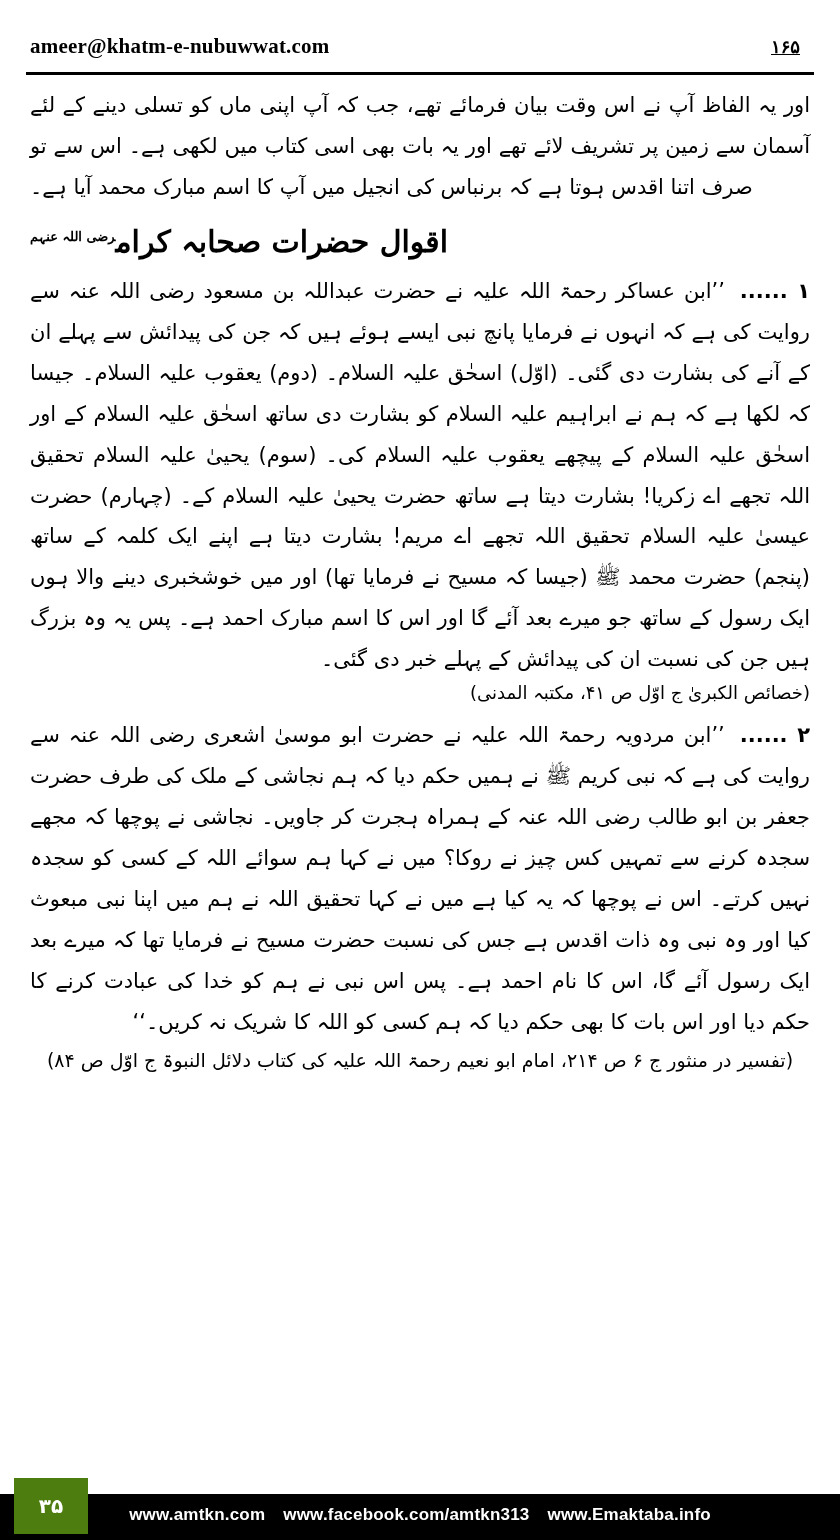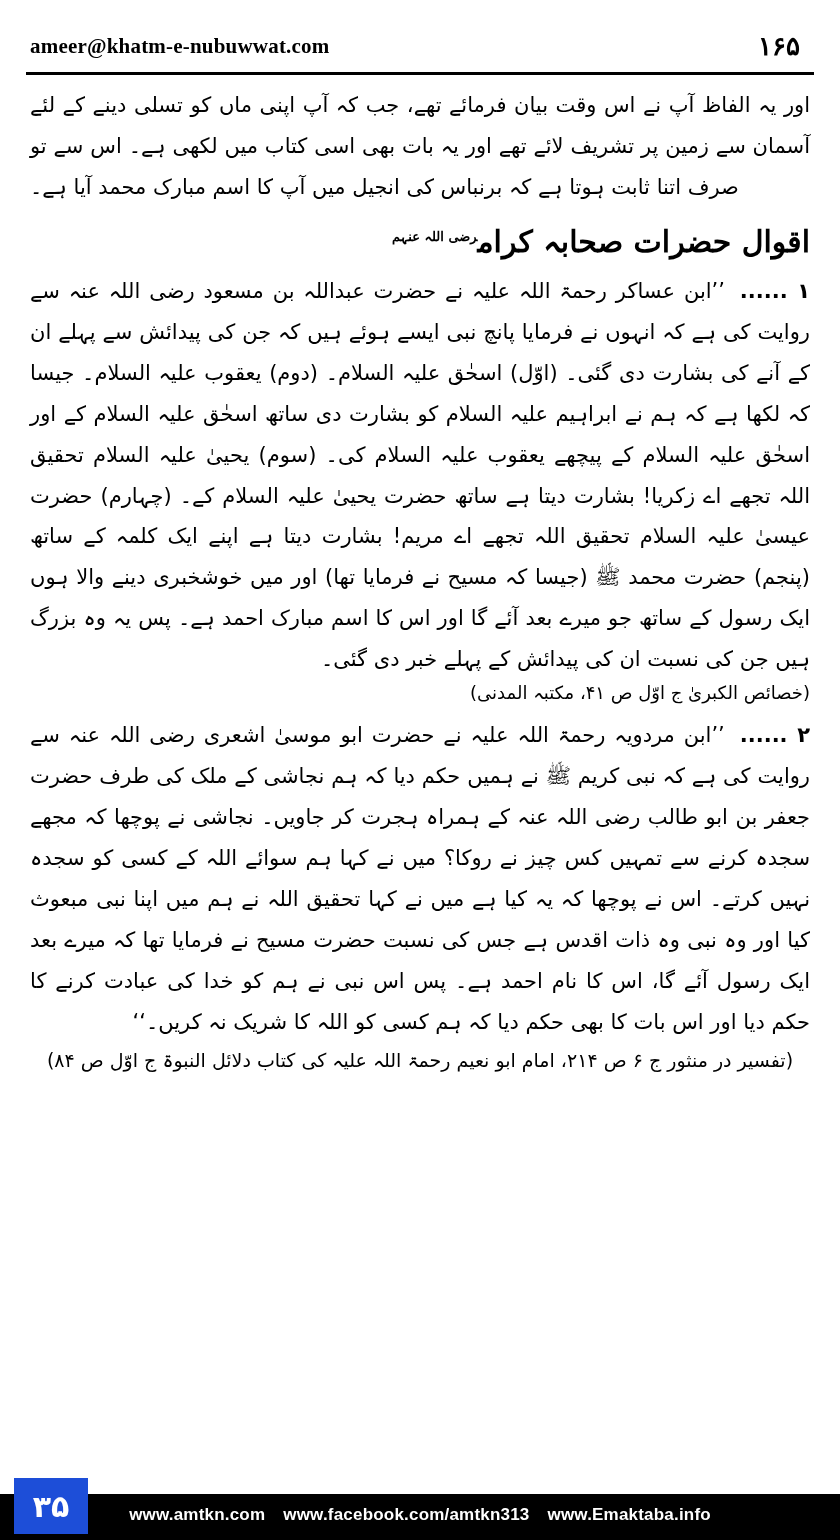--- a/index.html
+++ b/index.html
@@ -34,24 +34,25 @@
   }
   .header-left {
     font-family: "Liberation Serif", serif;
     font-size: 21px;
     font-weight: bold;
     letter-spacing: 0.2px;
     white-space: nowrap;
   }
   .header-center {
     font-family: "DejaVu Serif", serif;
-    font-size: 26px;
+    font-size: 18px;
     font-weight: bold;
     direction: rtl;
     padding: 0 10px;
+    text-decoration: underline;
   }
   .header-right {
     font-family: "DejaVu Sans", sans-serif;
     font-size: 21px;
     font-weight: bold;
     direction: rtl;
     white-space: nowrap;
   }
   .header-right .sup {
     font-size: 11px;
@@ -82,21 +83,21 @@
   .para.first {
     text-indent: 0;
   }
   .para.indent {
     text-indent: 38px;
   }
   .heading {
     font-family: "DejaVu Serif", serif;
     font-size: 30px;
     font-weight: bold;
-    text-align: right;
+    text-align: left;
     direction: rtl;
     margin: 16px 0 12px 0;
     letter-spacing: 0.5px;
   }
   .heading .sup {
     font-size: 13px;
     vertical-align: super;
   }
   .num-item {
     font-family: "DejaVu Sans", sans-serif;
@@ -160,45 +161,45 @@
     font-size: 17px;
     font-weight: bold;
     letter-spacing: 0.2px;
   }
   .footer-pagebox {
     position: absolute;
     left: 14px;
     bottom: 6px;
     width: 74px;
     height: 56px;
-    background: #1d4ed8;
+    background: #4d7c0f;
     color: #ffffff;
     display: flex;
     align-items: center;
     justify-content: center;
     font-family: "DejaVu Sans", sans-serif;
-    font-size: 30px;
+    font-size: 20px;
     font-weight: bold;
   }
 </style>
 </head>
 <body>
 
 <div class="page">
 
   <div class="header">
     <div class="header-left">ameer@khatm-e-nubuwwat.com</div>
     <div class="header-center">۱۶۵</div>
   </div>
 
   <hr class="rule">
 
   <div class="content">
 
-    <p class="para first">اور یہ الفاظ آپ نے اس وقت بیان فرمائے تھے، جب کہ آپ اپنی ماں کو تسلی دینے کے لئے آسمان سے زمین پر تشریف لائے تھے اور یہ بات بھی اسی کتاب میں لکھی ہے۔ اس سے تو صرف اتنا ثابت ہوتا ہے کہ برنباس کی انجیل میں آپ کا اسم مبارک محمد آیا ہے۔</p>
+    <p class="para first">اور یہ الفاظ آپ نے اس وقت بیان فرمائے تھے، جب کہ آپ اپنی ماں کو تسلی دینے کے لئے آسمان سے زمین پر تشریف لائے تھے اور یہ بات بھی اسی کتاب میں لکھی ہے۔ اس سے تو صرف اتنا اقدس ہوتا ہے کہ برنباس کی انجیل میں آپ کا اسم مبارک محمد آیا ہے۔</p>
 
     <h2 class="heading">
       <span>اقوال حضرات صحابہ کرام</span><span class="sup">رضی اللہ عنہم</span>
     </h2>
 
 
 
     <div class="num-item">
       <span class="marker">۱ ......</span>
       <span>’’ابن عساکر رحمۃ اللہ علیہ نے حضرت عبداللہ بن مسعود رضی اللہ عنہ سے روایت کی ہے کہ انہوں نے فرمایا پانچ نبی ایسے ہوئے ہیں کہ جن کی پیدائش سے پہلے ان کے آنے کی بشارت دی گئی۔ (اوّل) اسحٰق علیہ السلام۔ (دوم) یعقوب علیہ السلام۔ جیسا کہ لکھا ہے کہ ہم نے ابراہیم علیہ السلام کو بشارت دی ساتھ اسحٰق علیہ السلام کے اور اسحٰق علیہ السلام کے پیچھے یعقوب علیہ السلام کی۔ (سوم) یحییٰ علیہ السلام تحقیق اللہ تجھے اے زکریا! بشارت دیتا ہے ساتھ حضرت یحییٰ علیہ السلام کے۔ (چہارم) حضرت عیسیٰ علیہ السلام تحقیق اللہ تجھے اے مریم! بشارت دیتا ہے اپنے ایک کلمہ کے ساتھ (پنجم) حضرت محمد ﷺ (جیسا کہ مسیح نے فرمایا تھا) اور میں خوشخبری دینے والا ہوں ایک رسول کے ساتھ جو میرے بعد آئے گا اور اس کا اسم مبارک احمد ہے۔ پس یہ وہ بزرگ ہیں جن کی نسبت ان کی پیدائش کے پہلے خبر دی گئی۔</span>

